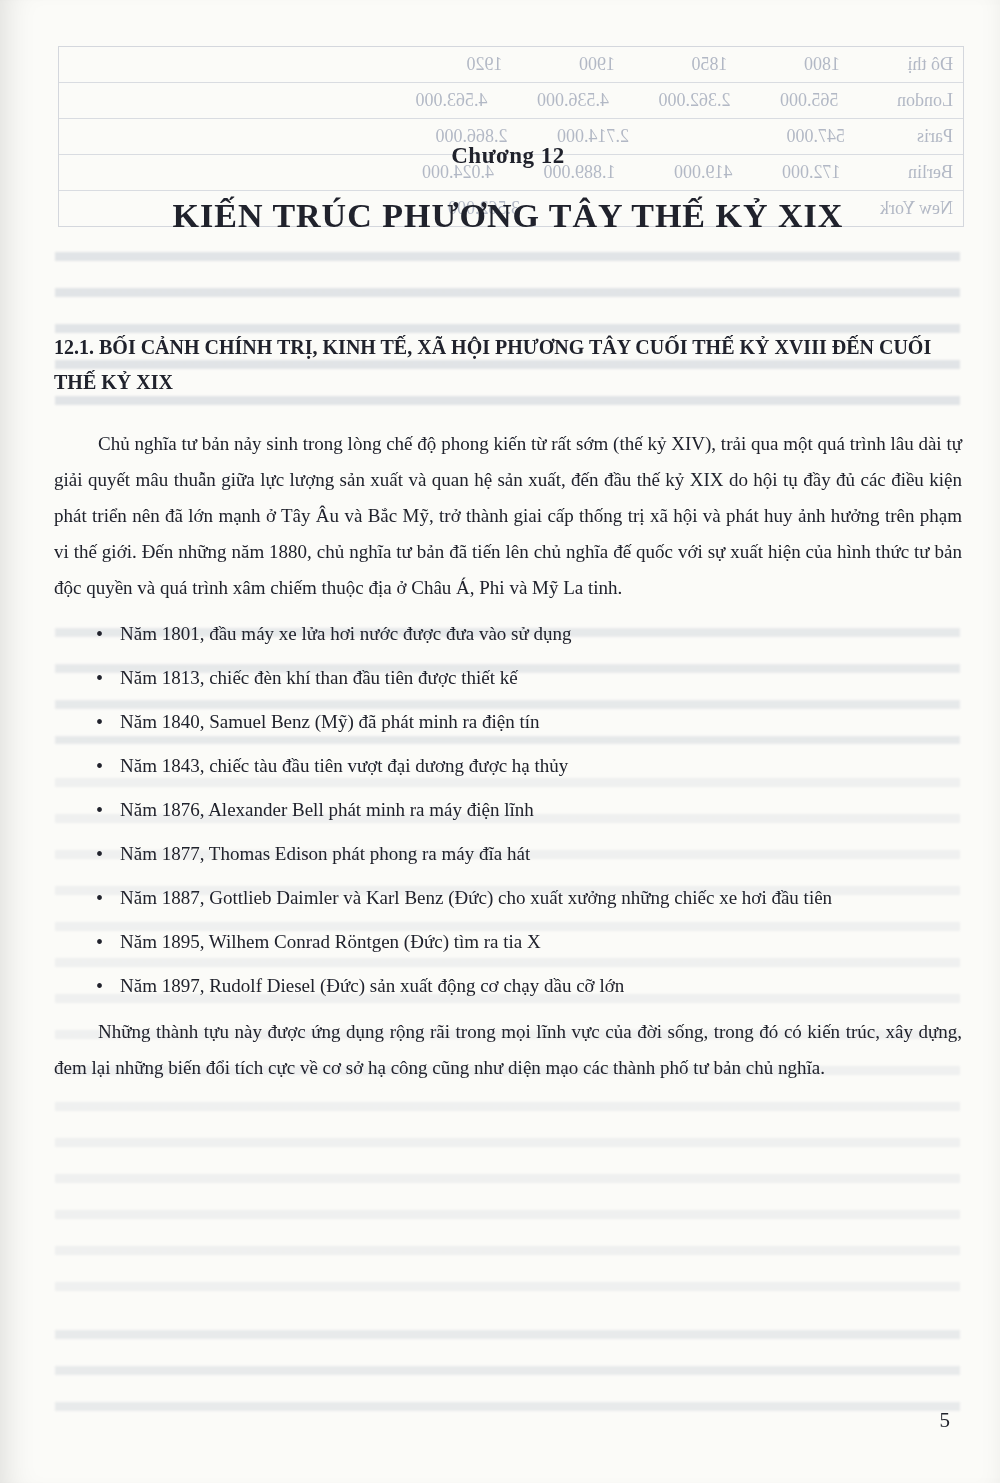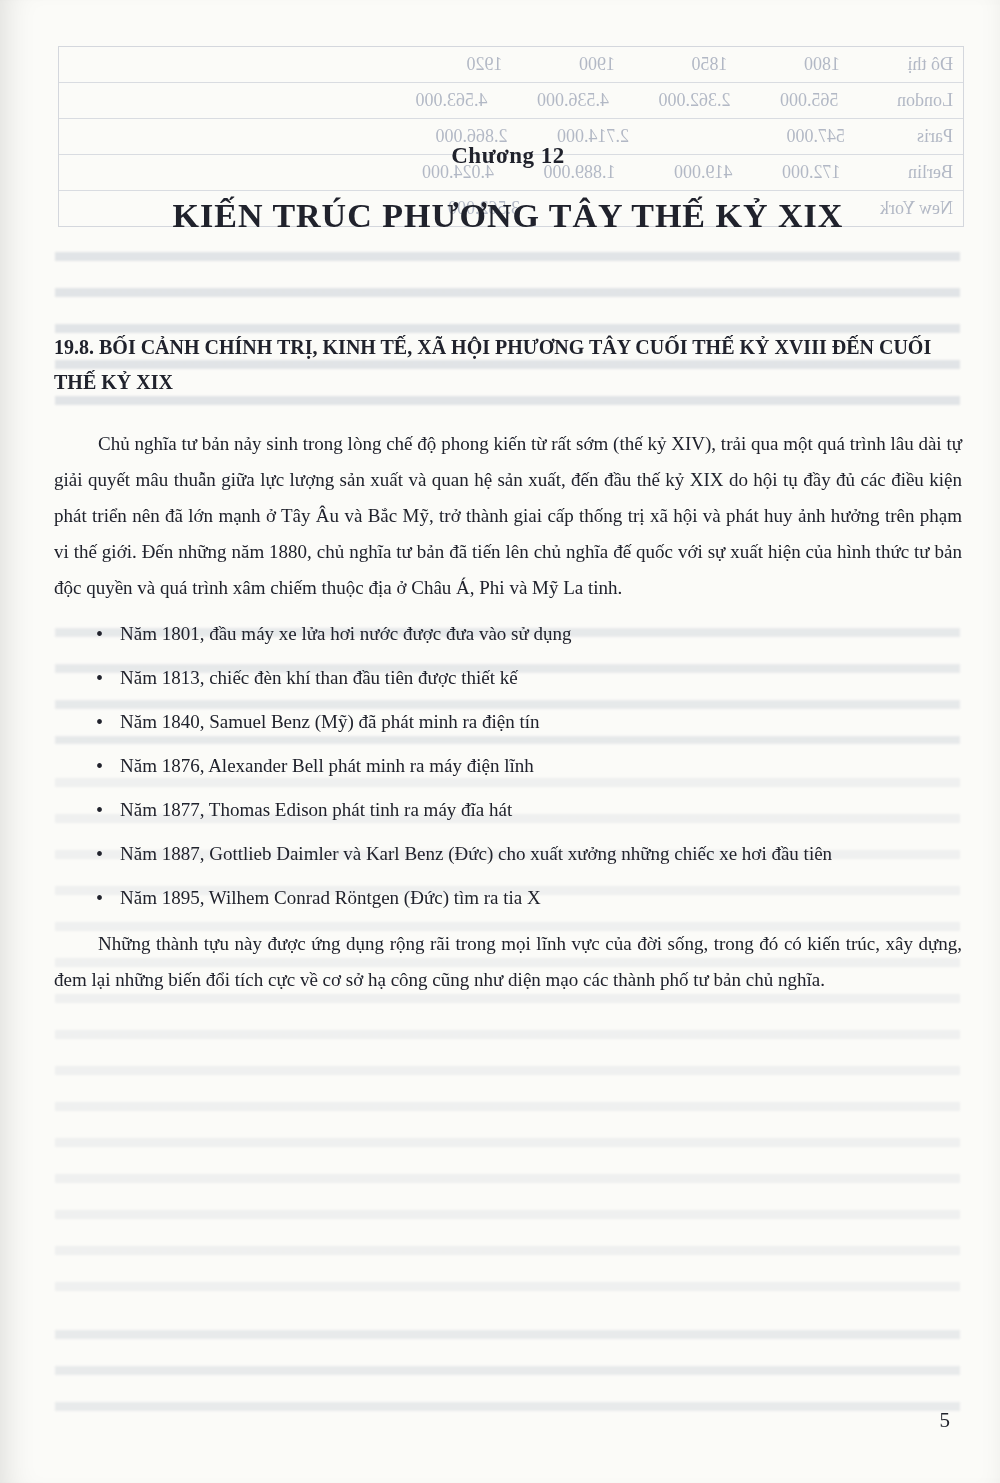--- a/index.html
+++ b/index.html
@@ -126,33 +126,35 @@
   <div class="stripe s2" aria-hidden="true"></div>
   <div class="stripe s3" aria-hidden="true"></div>
   <div class="stripe s4" aria-hidden="true"></div>
 
   <div class="content">
 
     <div class="chapter-label">Chương 12</div>
 
     <h1 class="chapter-title">KIẾN TRÚC PHƯƠNG TÂY THẾ KỶ XIX</h1>
 
-    <h2 class="section-heading">19.8. BỐI CẢNH CHÍNH TRỊ, KINH TẾ, XÃ HỘI PHƯƠNG TÂY CUỐI THẾ KỶ XVIII ĐẾN CUỐI THẾ KỶ XIX</h2>
+    <h2 class="section-heading">12.1. BỐI CẢNH CHÍNH TRỊ, KINH TẾ, XÃ HỘI PHƯƠNG TÂY CUỐI THẾ KỶ XVIII ĐẾN CUỐI THẾ KỶ XIX</h2>
 
     <p>Chủ nghĩa tư bản nảy sinh trong lòng chế độ phong kiến từ rất sớm (thế kỷ XIV), trải qua một quá trình lâu dài tự giải quyết mâu thuẫn giữa lực lượng sản xuất và quan hệ sản xuất, đến đầu thế kỷ XIX do hội tụ đầy đủ các điều kiện phát triển nên đã lớn mạnh ở Tây Âu và Bắc Mỹ, trở thành giai cấp thống trị xã hội và phát huy ảnh hưởng trên phạm vi thế giới. Đến những năm 1880, chủ nghĩa tư bản đã tiến lên chủ nghĩa đế quốc với sự xuất hiện của hình thức tư bản độc quyền và quá trình xâm chiếm thuộc địa ở Châu Á, Phi và Mỹ La tinh.</p>
 
 
     <ul class="bullets">
       <li>Năm 1801, đầu máy xe lửa hơi nước được đưa vào sử dụng</li>
       <li>Năm 1813, chiếc đèn khí than đầu tiên được thiết kế</li>
       <li>Năm 1840, Samuel Benz (Mỹ) đã phát minh ra điện tín</li>
+      <li>Năm 1843, chiếc tàu đầu tiên vượt đại dương được hạ thủy</li>
       <li>Năm 1876, Alexander Bell phát minh ra máy điện lĩnh</li>
-      <li>Năm 1877, Thomas Edison phát tinh ra máy đĩa hát</li>
+      <li>Năm 1877, Thomas Edison phát phong ra máy đĩa hát</li>
       <li>Năm 1887, Gottlieb Daimler và Karl Benz (Đức) cho xuất xưởng những chiếc xe hơi đầu tiên</li>
       <li>Năm 1895, Wilhem Conrad Röntgen (Đức) tìm ra tia X</li>
+      <li>Năm 1897, Rudolf Diesel (Đức) sản xuất động cơ chạy dầu cỡ lớn</li>
     </ul>
 
     <p>Những thành tựu này được ứng dụng rộng rãi trong mọi lĩnh vực của đời sống, trong đó có kiến trúc, xây dựng, đem lại những biến đổi tích cực về cơ sở hạ công cũng như diện mạo các thành phố tư bản chủ nghĩa.</p>
 
 
   </div>
 
   <div class="page-number">5</div>
 
 </div>

